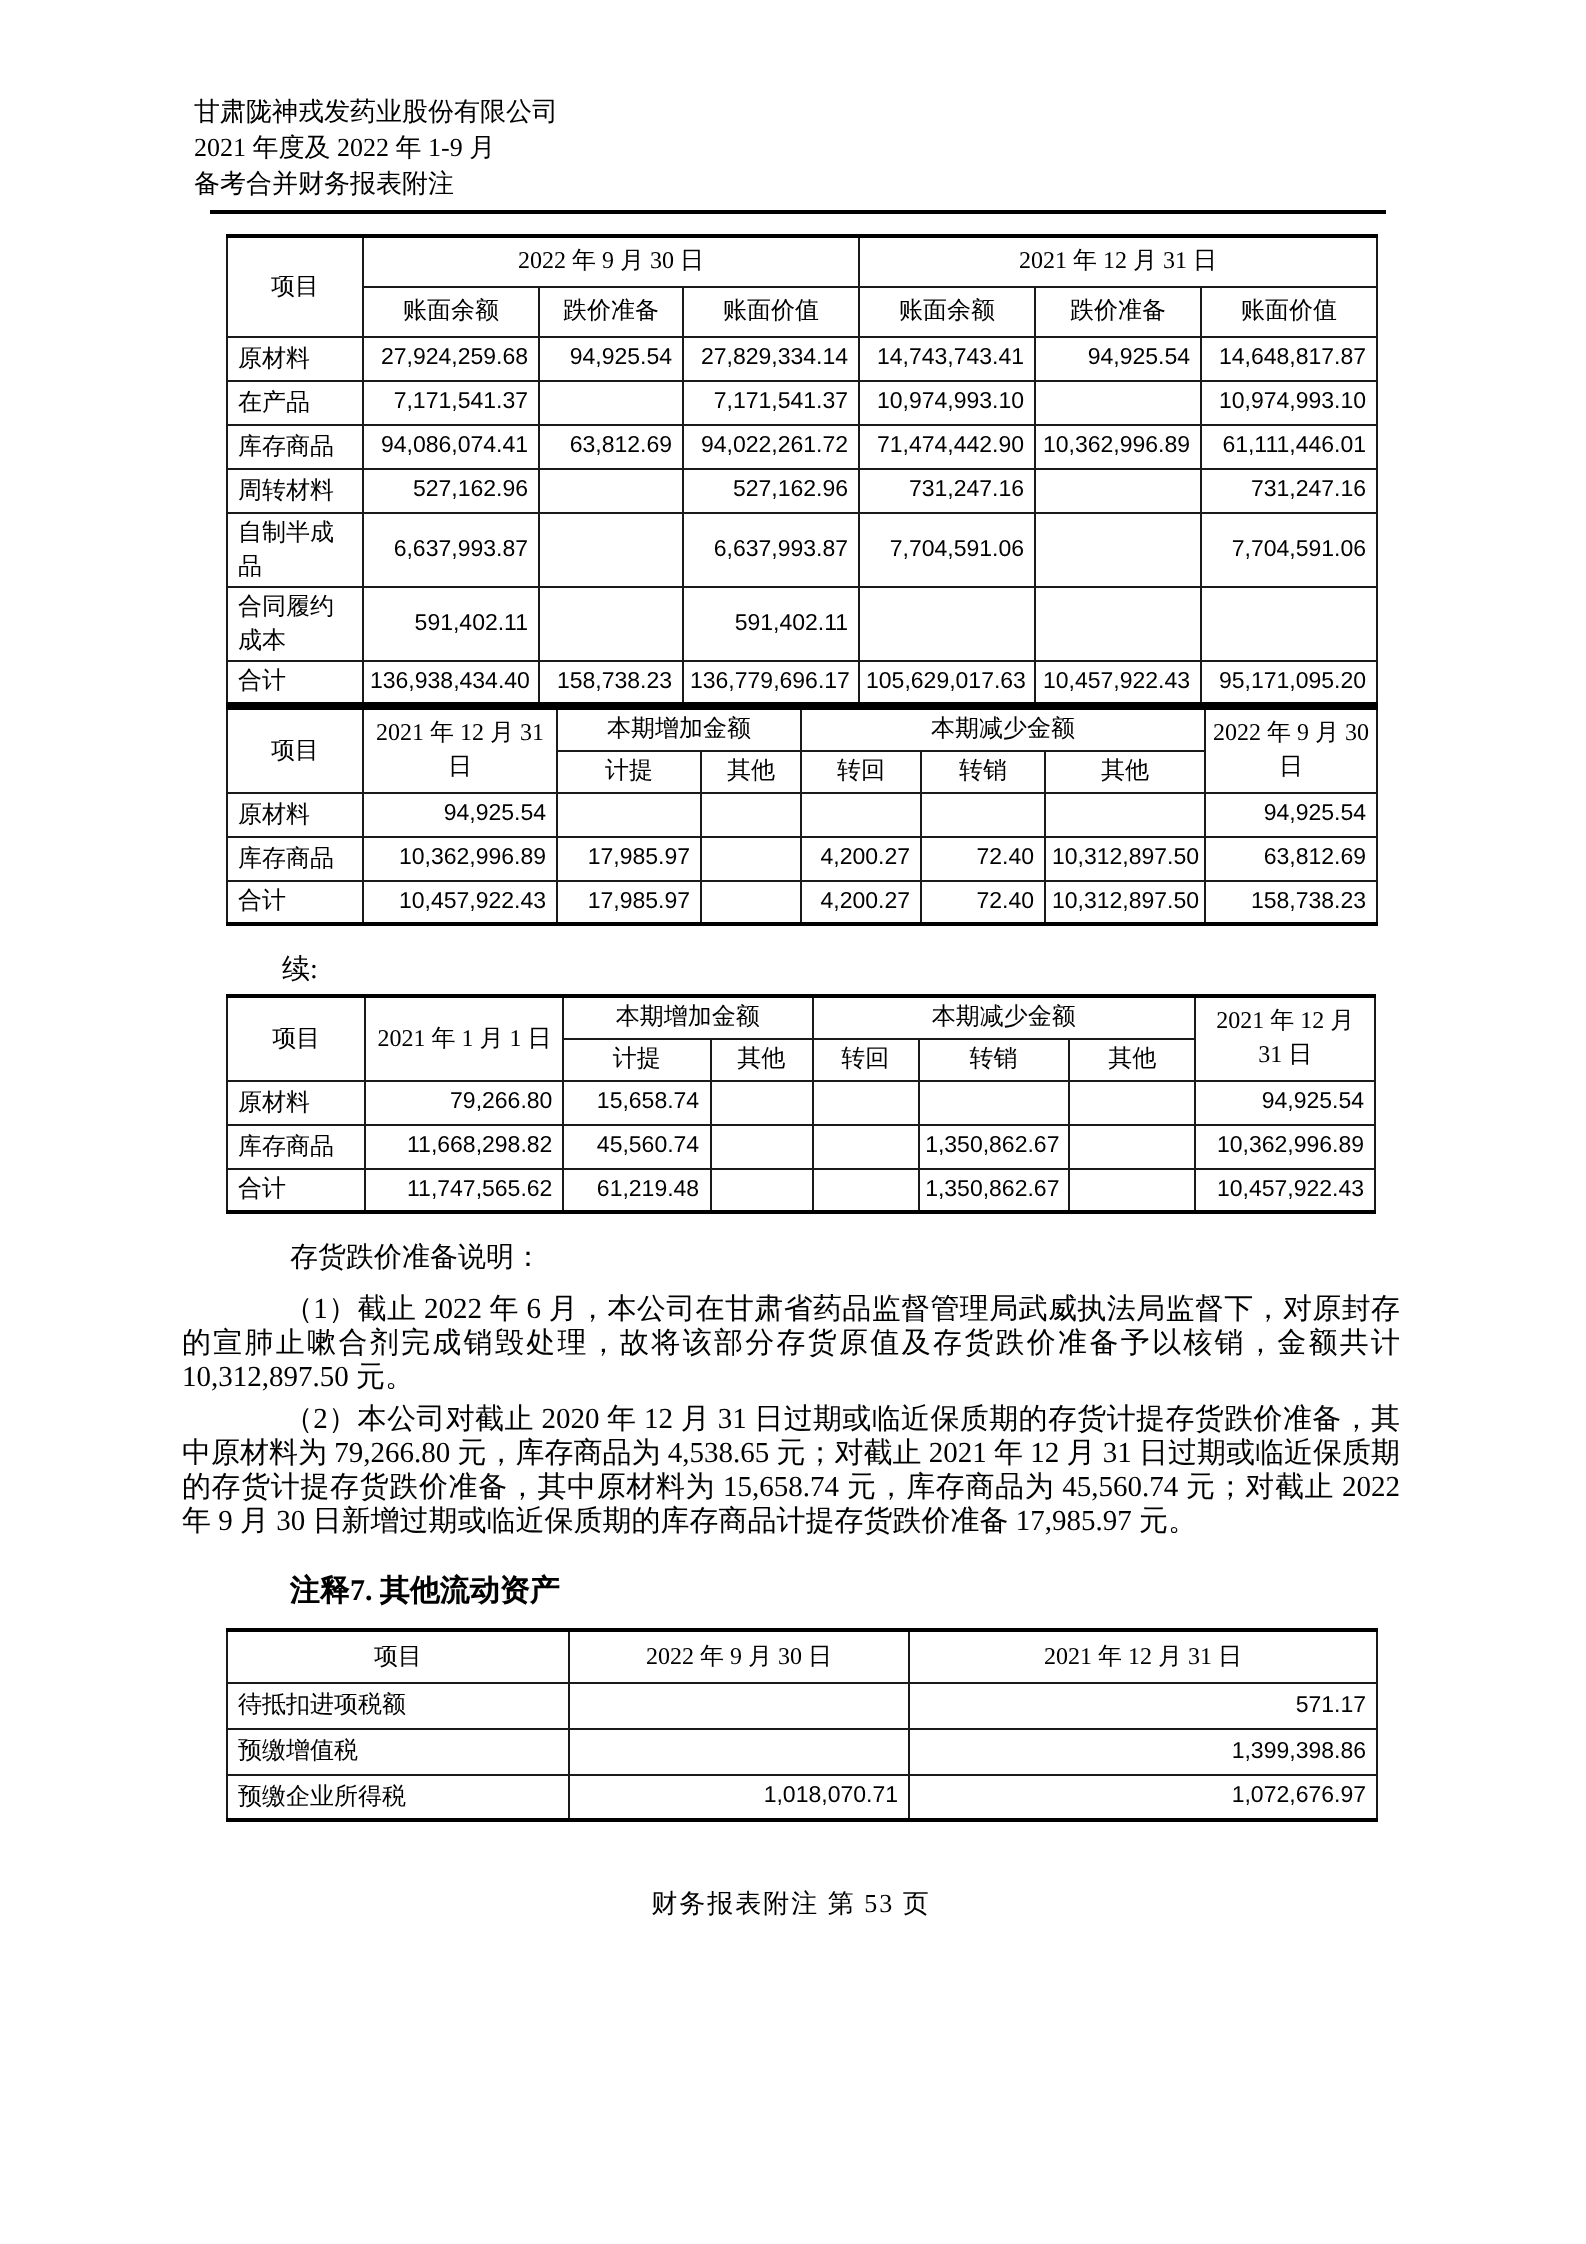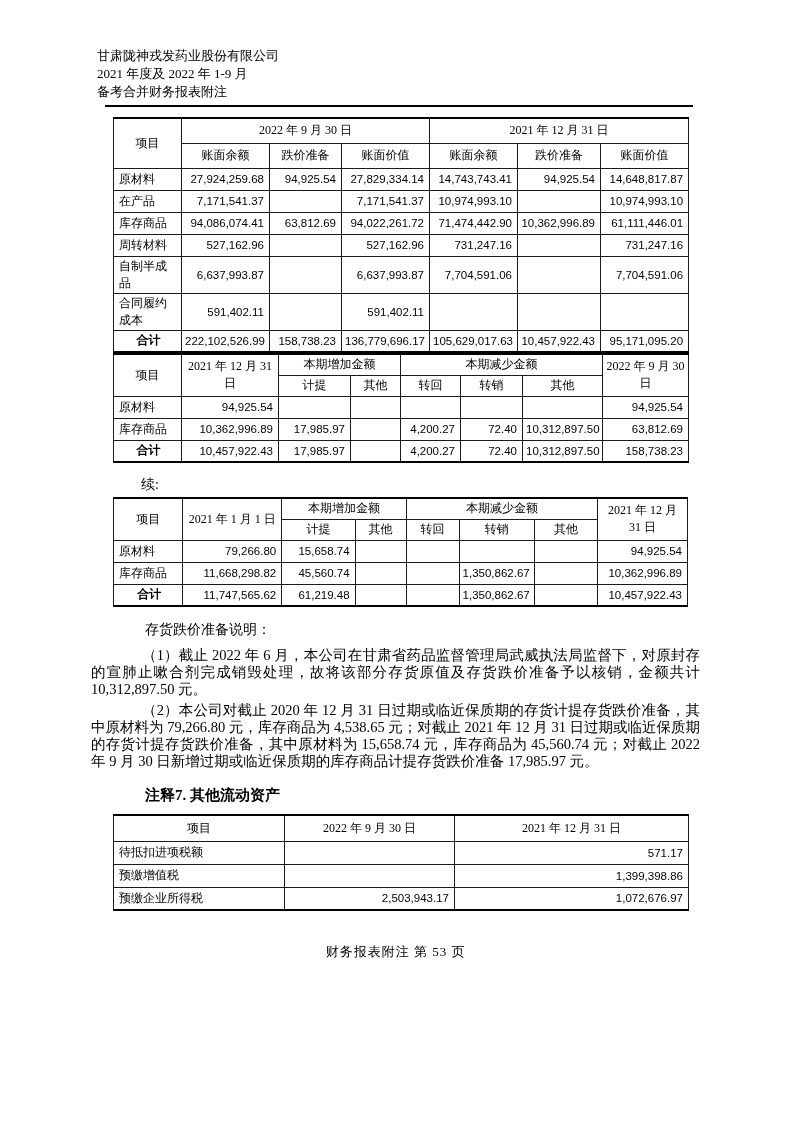--- a/index.html
+++ b/index.html
@@ -20,21 +20,21 @@
     border-collapse:collapse; table-layout:fixed;
     margin-left:22px; width:575px;
     border:1px solid #000; border-top:2.5px solid #000; border-bottom:2.5px solid #000;
     font-size:12px;
   }
   .fin th, .fin td {
     border:1px solid #1a1a1a; font-weight:normal;
     padding:1px 3px; text-align:center; vertical-align:middle; overflow:hidden;
   }
   .fin td.lbl { text-align:left; padding-left:5px;margin-top:19px; }
-  .fin td.lbl.total { text-align:center;font-weight:bold; }
+  .fin td.lbl.total { text-align:left; }
   .fin td.num { text-align:right; font-family:"Liberation Sans","DejaVu Sans",sans-serif; font-size:11.5px; padding-right:5px; }
 
   #t1 { margin-top:10px; }
   #t1 thead tr { height:25px; }
   #t1 tbody tr { height:22px; }
   #t2 thead tr, #t3 thead tr { height:21px; }
   #t2 tbody tr, #t3 tbody tr { height:22px; }
   #t4 { margin-top:9px; }
   #t4 thead tr { height:26px; }
   #t4 tbody tr { height:23px; }
@@ -133,21 +133,21 @@
           <td class="lbl">合同履约成本</td>
           <td class="num">591,402.11</td>
           <td class="num"></td>
           <td class="num">591,402.11</td>
           <td class="num"></td>
           <td class="num"></td>
           <td class="num"></td>
         </tr>
         <tr>
           <td class="lbl total">合计</td>
-          <td class="num">222,102,526.99</td>
+          <td class="num">136,938,434.40</td>
           <td class="num">158,738.23</td>
           <td class="num">136,779,696.17</td>
           <td class="num">105,629,017.63</td>
           <td class="num">10,457,922.43</td>
           <td class="num">95,171,095.20</td>
         </tr>
       </tbody>
   </table>
 
 
@@ -300,21 +300,21 @@
           <td class="num"></td>
           <td class="num">571.17</td>
         </tr>
         <tr>
           <td class="lbl">预缴增值税</td>
           <td class="num"></td>
           <td class="num">1,399,398.86</td>
         </tr>
         <tr>
           <td class="lbl">预缴企业所得税</td>
-          <td class="num">2,503,943.17</td>
+          <td class="num">1,018,070.71</td>
           <td class="num">1,072,676.97</td>
         </tr>
       </tbody>
   </table>
 
   <div class="page-footer">财务报表附注 第 53 页</div>
 
 </div>
 
 </body></html>

